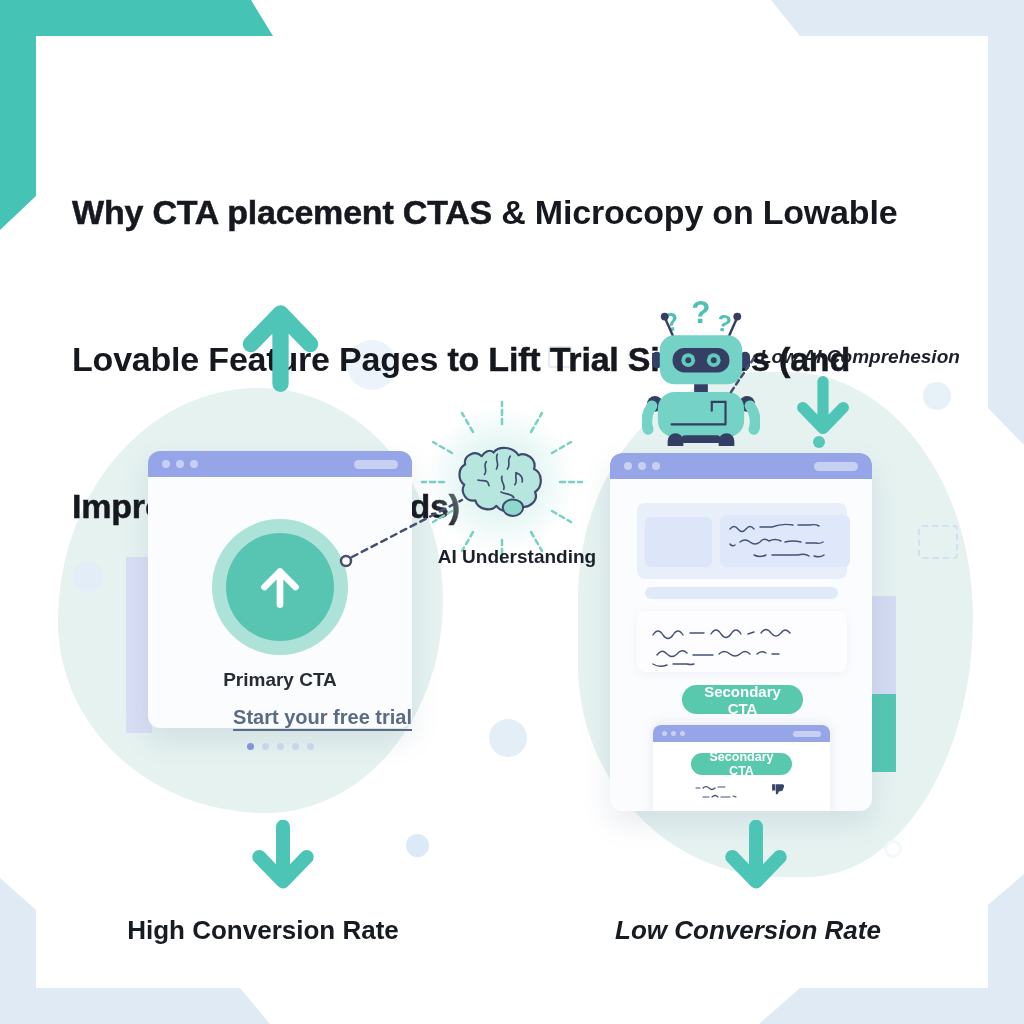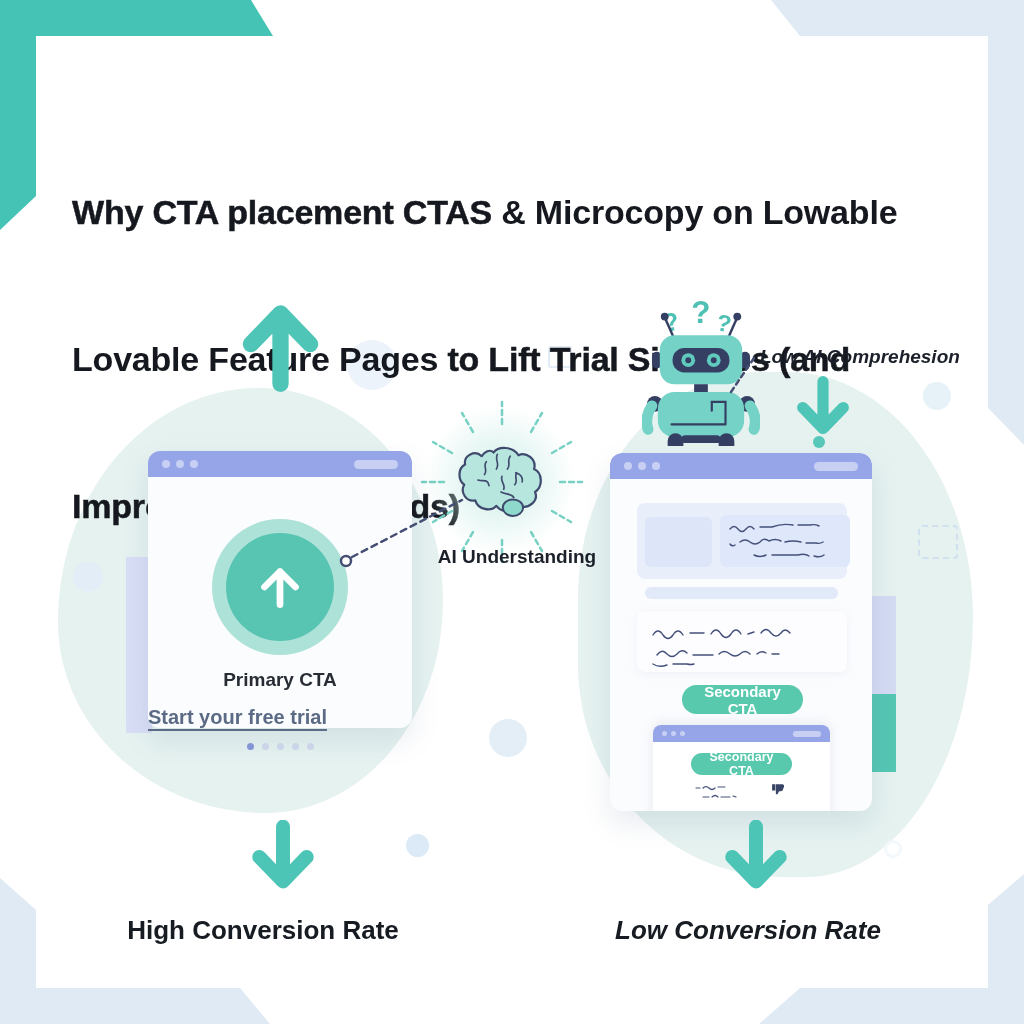--- a/index.html
+++ b/index.html
@@ -38,21 +38,21 @@
           border-radius:12px 12px 0 0;display:flex;align-items:center;padding:0 14px;box-sizing:border-box;}
   .windots{display:flex;gap:6px;}
   .windot{width:8px;height:8px;border-radius:50%;background:#c7d0f3;}
   .winpill{margin-left:auto;width:44px;height:9px;border-radius:5px;background:#c7d0f3;}
 
   
   .cta-ring{position:absolute;left:64px;top:68px;width:136px;height:136px;border-radius:50%;background:#ade2d9;
             display:flex;align-items:center;justify-content:center;}
   .cta-circle{width:108px;height:108px;border-radius:50%;background:#58c5b2;display:flex;align-items:center;justify-content:center;}
   .primary-label{position:absolute;left:0;right:0;top:218px;text-align:center;font-size:19px;font-weight:600;color:#272c35;}
-  .trial-link{position:absolute;left:0;right:0;top:255px;text-align:left;font-size:20px;font-weight:600;color:#5b6b85;
+  .trial-link{position:absolute;left:0;right:0;top:255px;text-align:right;font-size:20px;font-weight:600;color:#5b6b85;
               text-decoration:underline;text-decoration-thickness:2px;text-underline-offset:5px;cursor:pointer;}
   .pag{position:absolute;left:0;right:0;top:292px;display:flex;justify-content:center;gap:8px;}
   .pag span{width:7px;height:7px;border-radius:50%;background:#ccd4ea;}
   .pag span:first-child{background:#8495d6;}
 
   
   .hero-panel{position:absolute;left:27px;top:50px;width:210px;height:76px;background:#e9eefb;border-radius:8px;}
   .hero-img{position:absolute;left:8px;top:14px;width:67px;height:50px;background:#dde6f8;border-radius:6px;}
   .hero-text{position:absolute;left:83px;top:12px;width:130px;height:52px;background:#dfe8fa;border-radius:6px;}
   .hbar{position:absolute;left:35px;top:134px;width:193px;height:12px;border-radius:6px;background:#e2e9f9;}

